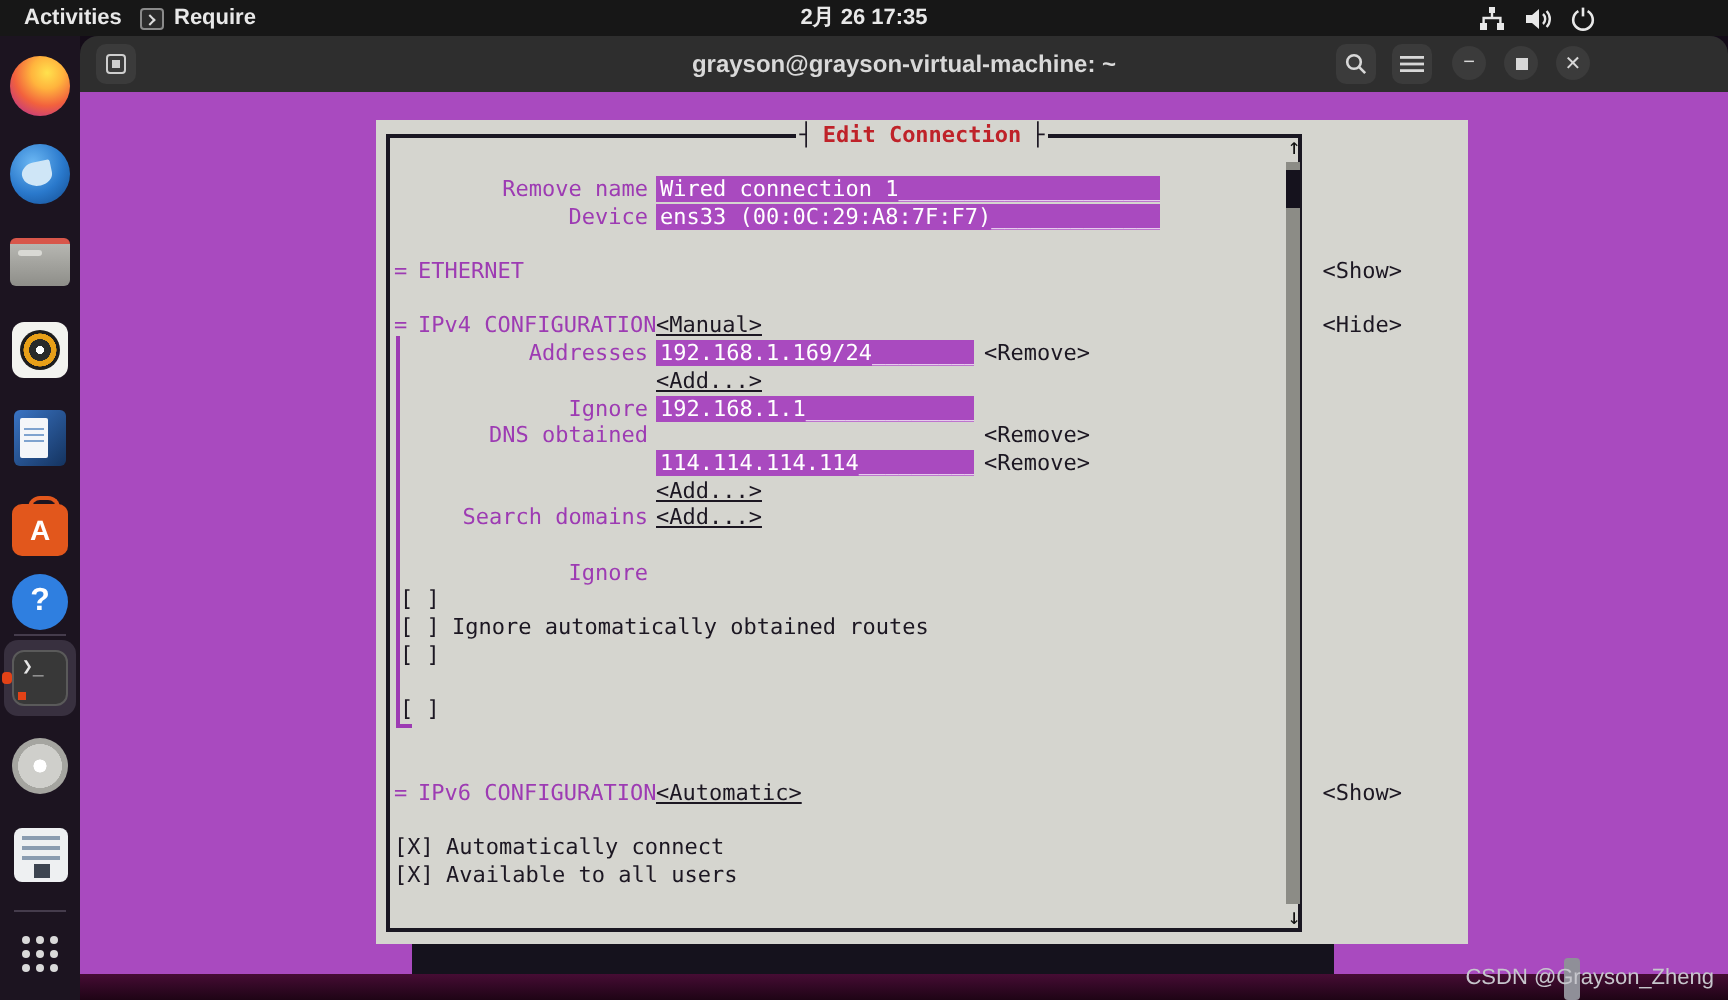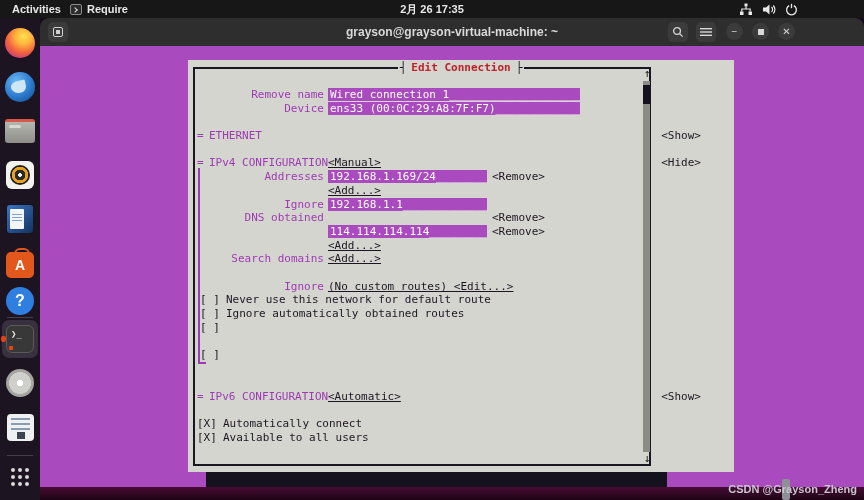--- a/index.html
+++ b/index.html
@@ -93,21 +93,21 @@
   .cbstate{position:absolute;left:12px;top:0;color:var(--ink);}
   .cbl{position:absolute;left:38px;top:0;color:var(--ink);}
   .tree-line{position:absolute;left:10px;top:108px;width:2px;height:196px;background:var(--mag-text);z-index:2;}
   .tree-hook{position:absolute;left:10px;top:302px;width:8px;height:2px;background:var(--mag-text);z-index:2;}
   .sb-track{position:absolute;left:455px;top:21px;width:7px;height:371px;background:#8c8c86;z-index:3;}
   .sb-thumb{position:absolute;left:455px;top:25px;width:7px;height:19px;background:#15121d;z-index:4;}
   .sb-arrow{position:absolute;left:452px;width:14px;height:14px;line-height:14px;color:#111;z-index:4;text-align:center;}
 
   
   .wm-bar{position:absolute;left:782px;top:479px;width:8px;height:21px;background:#8f8f98;border-radius:2px;z-index:65;}
-  .watermark{position:absolute;right:7px;top:483px;color:#c6c6cc;font-size:11px;z-index:66;font-weight:bold;}
+  .watermark{position:absolute;right:7px;top:483px;color:#c6c6cc;font-size:11px;z-index:66;}
 </style>
 </head>
 <body>
 
 <div class="topbar">
   <span class="tb-activities">Activities</span>
   <span class="tb-app">
     <span class="tb-app-ic"></span>
     <span>Require</span>
   </span>
@@ -260,25 +260,23 @@
   <div class="row" style="top:179px">
     <span class="addbtn">&lt;Add...&gt;</span>
   </div>
   <div class="row" style="top:192px">
     <span class="lbl">Search domains</span>
     <span class="addbtn">&lt;Add...&gt;</span>
   </div>
 
   <div class="row" style="top:220px">
     <span class="lbl">Ignore</span>
-    <span class="mode">(No custom routes) &lt;Edit...&gt;</span>
   </div>
   <div class="row" style="top:233px">
     <span class="cbstate">[ ]</span>
-    <span class="cbl">Never use this network for default route</span>
   </div>
   <div class="row" style="top:247px">
     <span class="cbstate">[ ]</span>
     <span class="cbl">Ignore automatically obtained routes</span>
   </div>
   <div class="row" style="top:261px">
     <span class="cbstate">[ ]</span>
   </div>
   <div class="row" style="top:288px">
     <span class="cbstate">[ ]</span>

